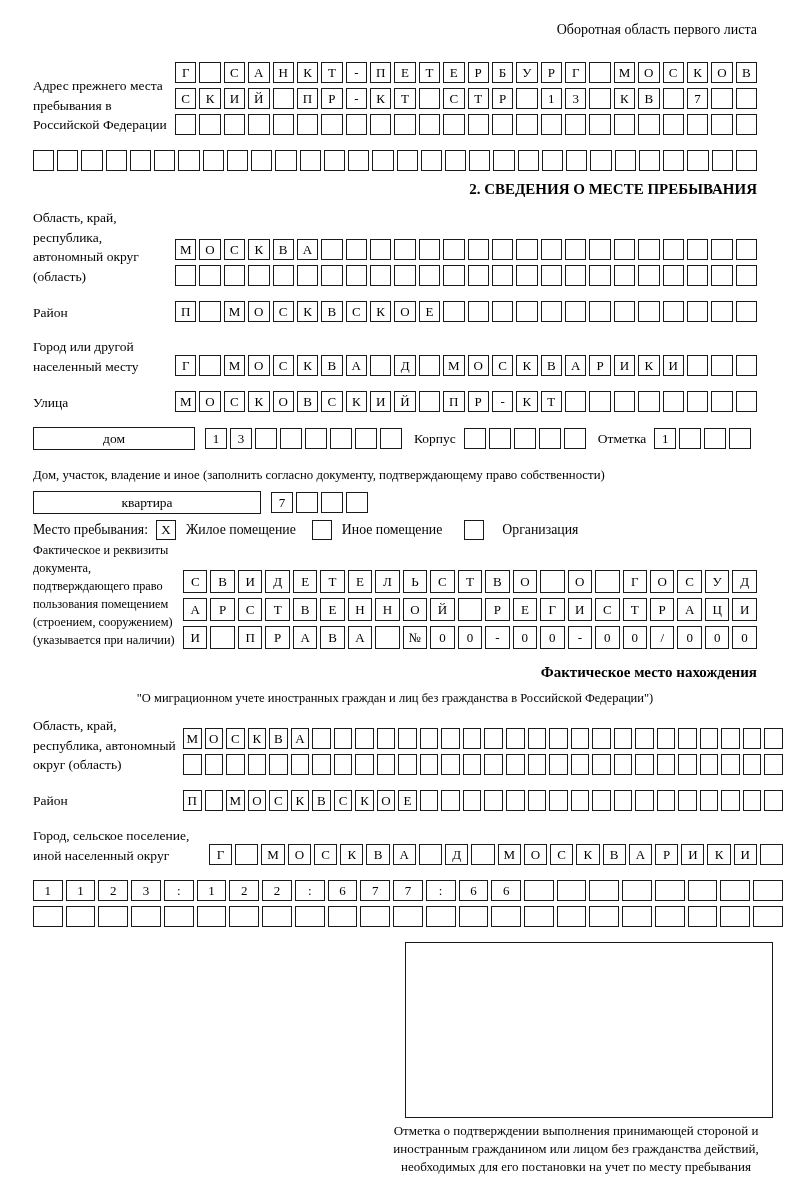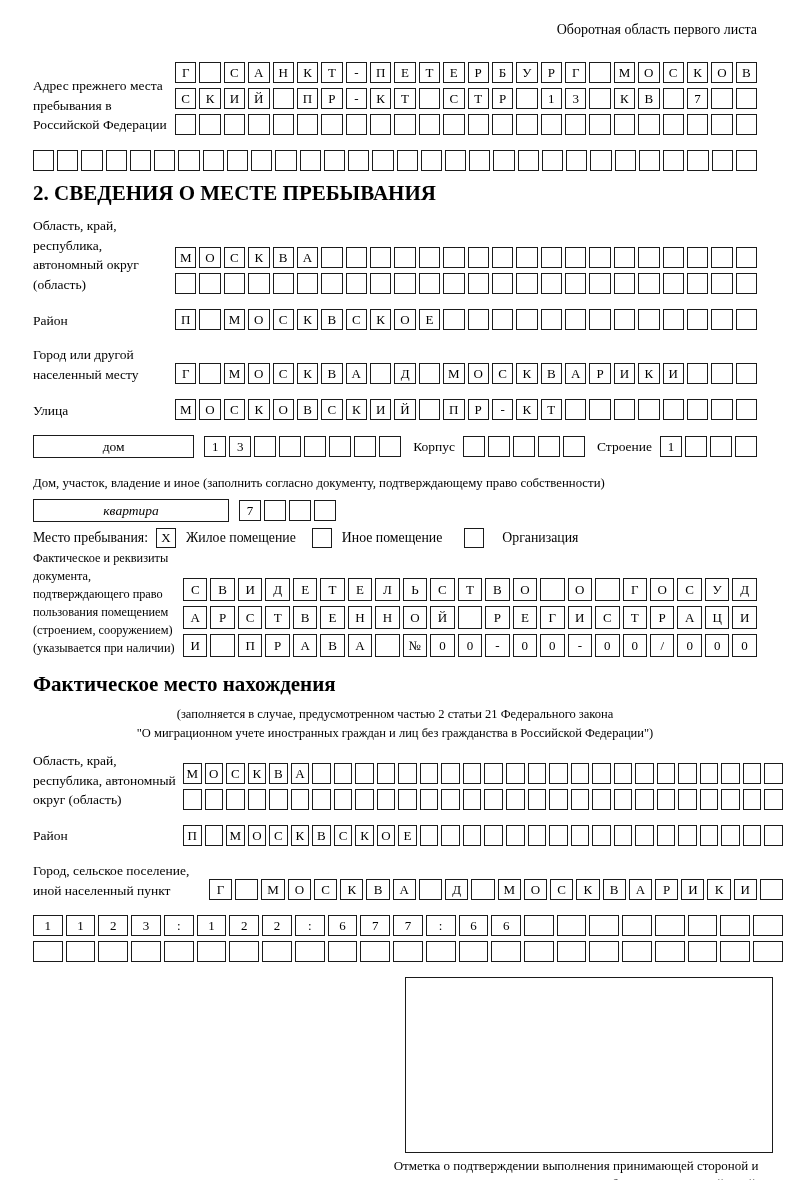--- a/index.html
+++ b/index.html
@@ -22,26 +22,26 @@
 
   .cellrow { display:flex; gap:3px; }
   .cell {
     flex:1; height:21px; border:1.5px solid #1b1b1b;
     display:flex; align-items:center; justify-content:center;
     font-size:13px; background:#fff;
   }
   .doc .cell { height:23px; }
 
   .center-note { text-align:center; font-size:12.5px; margin:4px 0 8px; }
-  .sec-title { text-align:left; font-weight:bold; font-size:21px; margin:10px 0 10px;font-family:Liberation Serif, serif; }
+  .sec-title { text-align:right; font-weight:bold; font-size:15px; margin:10px 0 10px;font-family:Liberation Serif, serif; }
 
   .house-row { display:flex; align-items:center; margin:2px 0 4px; }
   .widebox { height:23px; border:1.5px solid #1b1b1b; display:flex; align-items:center; justify-content:center; font-size:13.5px; }
   .dom-box { width:162px; margin-right:10px; }
-  .apt-box { width:196px; margin-right:10px;font-style:italic; }
+  .apt-box { width:228px; margin-right:10px; }
   .fx { display:flex; gap:3px; }
   .fx .cell { flex:none; width:22px; }
   .inline-label { padding:0 8px 0 12px; font-size:13.5px; }
   .small-caption { font-size:12.8px; margin:18px 0 8px; }
 
   .stay-row { display:flex; align-items:center; margin:6px 0 2px; font-size:13.8px; }
   .chk { flex:none; width:20px; height:20px; border:1.5px solid #1b1b1b; display:flex; align-items:center; justify-content:center; font-size:13px; margin:0 10px 0 8px; }
   .stay-note { font-size:12.5px; margin:2px 0 10px 214px; }
 
   .doc-label { font-size:12.3px; }
@@ -344,21 +344,21 @@
         <span class="cell"></span>
       </div>
     <span class="inline-label">Корпус</span>
     <div class="fx">
         <span class="cell"></span>
         <span class="cell"></span>
         <span class="cell"></span>
         <span class="cell"></span>
         <span class="cell"></span>
       </div>
-    <span class="inline-label">Строение</span>
+    <span class="inline-label">Отметка</span>
     <div class="fx">
         <span class="cell">1</span>
         <span class="cell"></span>
         <span class="cell"></span>
         <span class="cell"></span>
       </div>
   </div>
   <div class="small-caption">Дом, участок, владение и иное (заполнить согласно документу, подтверждающему право собственности)</div>
 
   <div class="house-row">
@@ -450,21 +450,20 @@
           <span class="cell">0</span>
           <span class="cell">/</span>
           <span class="cell">0</span>
           <span class="cell">0</span>
           <span class="cell">0</span>
         </div>
     </div>
   </div>
 
   <div class="sec-title" style="margin-top:14px;">Фактическое место нахождения</div>
-  <div class="center-note" style="margin-bottom:2px;">(заполняется в случае, предусмотренном частью 2 статьи 21 Федерального закона</div>
   <div class="center-note" style="margin-bottom:10px;">"О миграционном учете иностранных граждан и лиц без гражданства в Российской Федерации")</div>
 
   <div class="field wide-right">
     <div class="flabel w150">Область, край, республика, автономный округ (область)</div>
     <div class="rows">
       <div class="cellrow">
           <span class="cell">М</span>
           <span class="cell">О</span>
           <span class="cell">С</span>
           <span class="cell">К</span>
@@ -556,21 +555,21 @@
           <span class="cell"></span>
           <span class="cell"></span>
           <span class="cell"></span>
           <span class="cell"></span>
           <span class="cell"></span>
         </div>
     </div>
   </div>
 
   <div class="field wide-right">
-    <div class="flabel w172">Город, сельское поселение, иной населенный пункт</div>
+    <div class="flabel w172">Город, сельское поселение, иной населенный округ</div>
     <div class="rows">
       <div class="cellrow">
           <span class="cell">Г</span>
           <span class="cell"></span>
           <span class="cell">М</span>
           <span class="cell">О</span>
           <span class="cell">С</span>
           <span class="cell">К</span>
           <span class="cell">В</span>
           <span class="cell">А</span>

